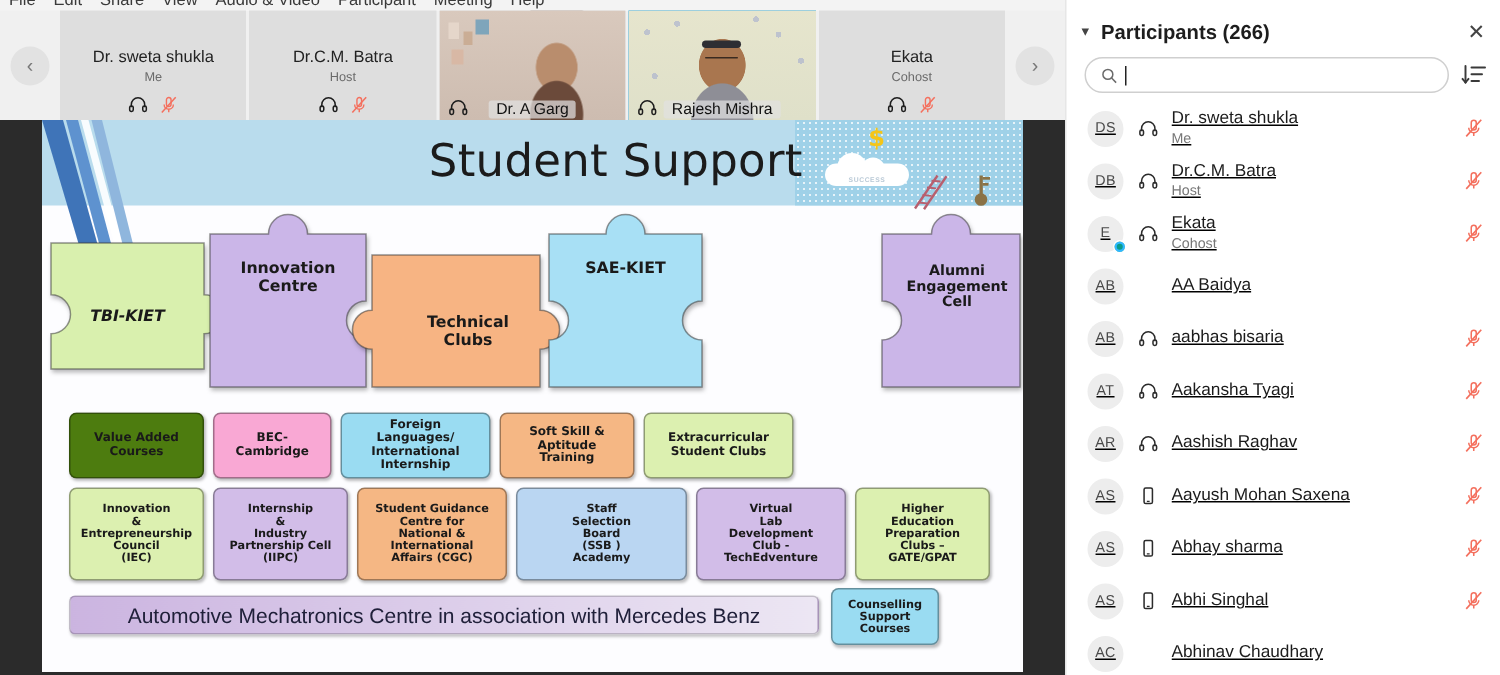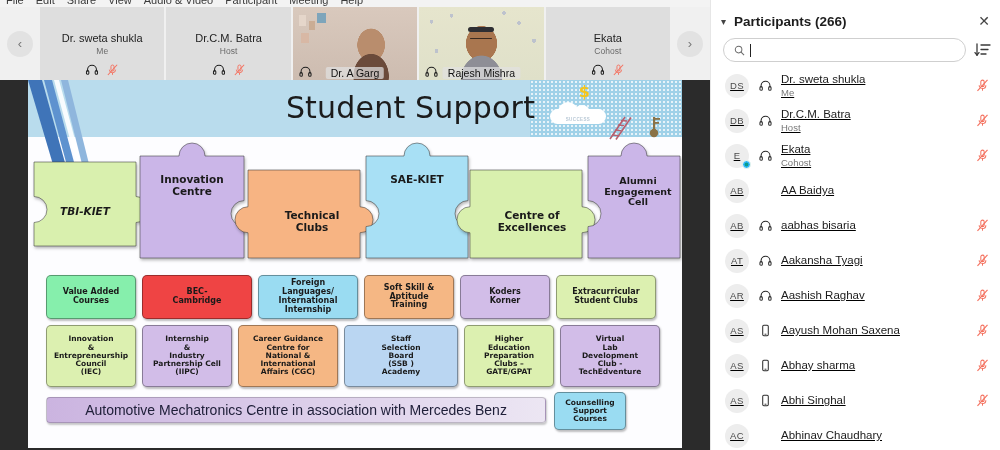--- a/index.html
+++ b/index.html
@@ -389,73 +389,58 @@
             </div>
           </div>
           <div class="puzzle" style="left: 334px; top: 14px; width: 110px; height: 110px;">
             <svg viewBox="0 0 110 110" width="110" height="110" style="position: absolute; inset: 0px; overflow: visible; filter: drop-shadow(rgba(0, 0, 0, 0.28) 1px 2px 1.5px);">
               <path d="M4,4 L42,4 A13,13 0 1 1 68,4 L106,4 L106,48.60000000000001 A13,13 0 1 0 106,74.60000000000001 L106,106 L4,106 L4,74.60000000000001 A13,13 0 1 0 4,48.60000000000001 Z" fill="#a8e0f5" stroke="rgba(60,60,60,.55)" stroke-width="1"></path>
             </svg>
             <div class="puz-label" style="top: 22px; font-size: 10.5px;">
               <div>SAE-KIET</div>
             </div>
           </div>
-          <div class="puzzle" style="left: 438px; top: 28px; width: 120px; height: 96px;">
-            <svg viewBox="0 0 120 96" width="120" height="96" style="position: absolute; inset: 0px; overflow: visible; filter: drop-shadow(rgba(0, 0, 0, 0.28) 1px 2px 1.5px);">
-              <path d="M4,4 L116,4 L116,40.760000000000005 A13,13 0 1 1 116,66.76 L116,92 L4,92 L4,66.76 A13,13 0 1 1 4,40.760000000000005 Z" fill="#d9f0ae" stroke="rgba(60,60,60,.55)" stroke-width="1"></path>
-            </svg>
-            <div class="puz-label" style="top: 44px; font-size: 10.5px; transform: translateX(6px);">
-              <div>Centre of</div>
-              <div>Excellences</div>
-            </div>
-          </div>
           <div class="puzzle" style="left: 556px; top: 14px; width: 100px; height: 110px;">
             <svg viewBox="0 0 100 110" width="100" height="110" style="position: absolute; inset: 0px; overflow: visible; filter: drop-shadow(rgba(0, 0, 0, 0.28) 1px 2px 1.5px);">
               <path d="M4,4 L37,4 A13,13 0 1 1 63,4 L96,4 L96,106 L4,106 L4,74.60000000000001 A13,13 0 1 0 4,48.60000000000001 Z" fill="#cbb6e8" stroke="rgba(60,60,60,.55)" stroke-width="1"></path>
             </svg>
             <div class="puz-label" style="top: 24px; font-size: 9.5px; transform: translateX(4px);">
               <div>Alumni</div>
               <div>Engagement</div>
               <div>Cell</div>
             </div>
           </div>
         </div>
 
       <div class="boxrow" id="row1" style="top:195px;left:18px;width:620px;height:44px;gap:6px;">
-          <div class="bx" style="background: #86efac; font-size: 8px; width: 90px;">
+          <div class="bx" style="background: #4d7c0f; font-size: 8px; width: 90px;">
             <div>
               <div>Value Added</div>
               <div>Courses</div>
             </div>
           </div>
-          <div class="bx" style="background: #ef4444; font-size: 8px; width: 110px;">
+          <div class="bx" style="background: #f9a8d4; font-size: 8px; width: 79px;">
             <div>
               <div>BEC-</div>
               <div>Cambridge</div>
             </div>
           </div>
           <div class="bx" style="background: rgb(154, 220, 242); font-size: 8px; width: 100px;">
             <div>
               <div>Foreign</div>
               <div>Languages/</div>
               <div>International</div>
               <div>Internship</div>
             </div>
           </div>
           <div class="bx" style="background: rgb(245, 183, 132); font-size: 8px; width: 90px;">
             <div>
               <div>Soft Skill &amp;</div>
               <div>Aptitude</div>
               <div>Training</div>
-            </div>
-          </div>
-          <div class="bx" style="background: rgb(210, 189, 232); font-size: 8px; width: 90px;">
-            <div>
-              <div>Koders</div>
-              <div>Korner</div>
             </div>
           </div>
           <div class="bx" style="background: rgb(220, 240, 176); font-size: 8px; width: 100px;">
             <div>
               <div>Extracurricular</div>
               <div>Student Clubs</div>
             </div>
           </div>
         </div>
 
@@ -473,52 +458,52 @@
             <div>
               <div>Internship</div>
               <div>&amp;</div>
               <div>Industry</div>
               <div>Partnership Cell</div>
               <div>(IIPC)</div>
             </div>
           </div>
           <div class="bx" style="background: rgb(245, 183, 132); font-size: 7.5px; width: 100px;">
             <div>
-              <div>Career Guidance</div>
+              <div>Student Guidance</div>
               <div>Centre for</div>
               <div>National &amp;</div>
               <div>International</div>
               <div>Affairs (CGC)</div>
             </div>
           </div>
           <div class="bx" style="background: rgb(186, 214, 242); font-size: 7.5px; width: 114px; justify-content: center;">
             <div>
               <div>Staff</div>
               <div>Selection</div>
               <div>Board</div>
               <div>(SSB )</div>
               <div>Academy</div>
             </div>
           </div>
+          <div class="bx" style="background: rgb(210, 189, 232); font-size: 7.5px; width: 100px;">
+            <div>
+              <div>Virtual</div>
+              <div>Lab</div>
+              <div>Development</div>
+              <div>Club -</div>
+              <div>TechEdventure</div>
+            </div>
+          </div>
           <div class="bx" style="background: rgb(220, 240, 176); font-size: 7.5px; width: 90px;">
             <div>
               <div>Higher</div>
               <div>Education</div>
               <div>Preparation</div>
               <div>Clubs –</div>
               <div>GATE/GPAT</div>
-            </div>
-          </div>
-          <div class="bx" style="background: rgb(210, 189, 232); font-size: 7.5px; width: 100px;">
-            <div>
-              <div>Virtual</div>
-              <div>Lab</div>
-              <div>Development</div>
-              <div>Club -</div>
-              <div>TechEdventure</div>
             </div>
           </div>
         </div>
 
       <div class="banner" style="top:317px;left:18px;width:500px;height:26px;">Automotive Mechatronics Centre in association with Mercedes Benz</div>
 
       <div class="bx" id="counselling" style="position: absolute; top: 312px; left: 526px; width: 72px; height: 38px; font-size: 7.5px; background: rgb(154, 220, 242);">
           <div>
             <div>Counselling</div>
             <div>Support</div>

